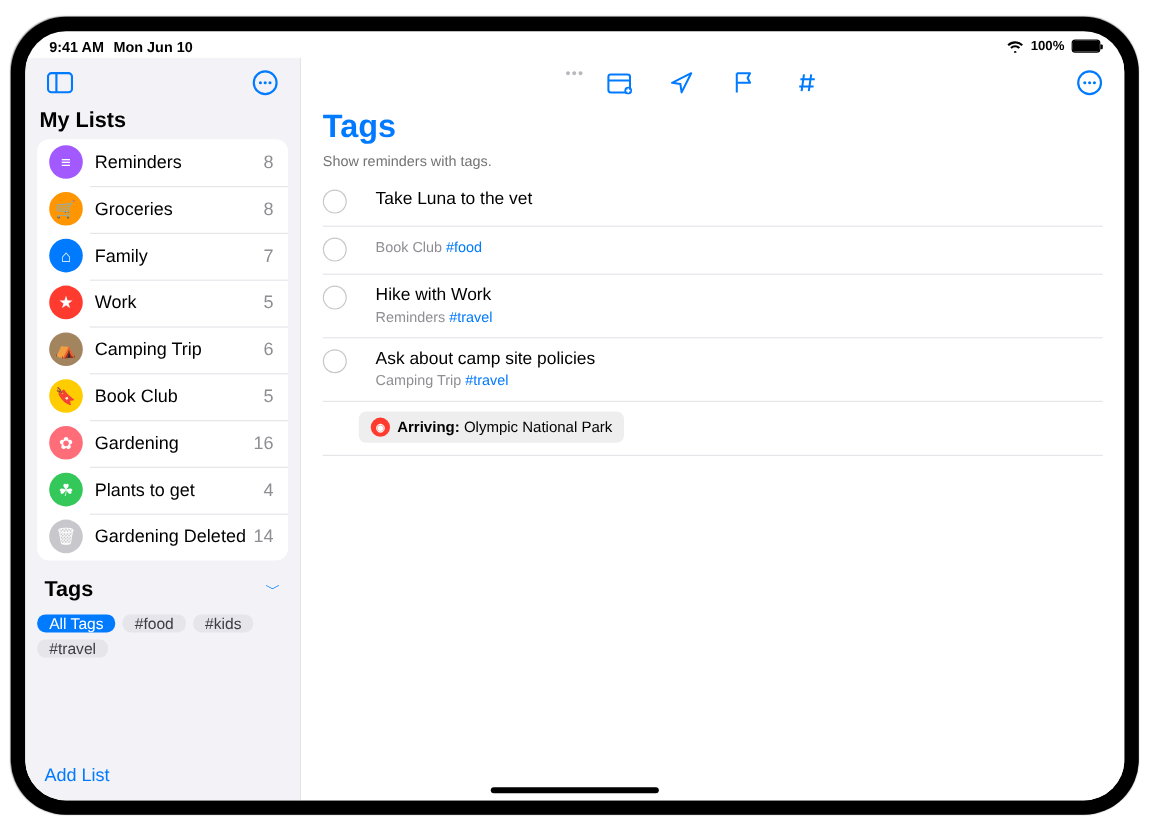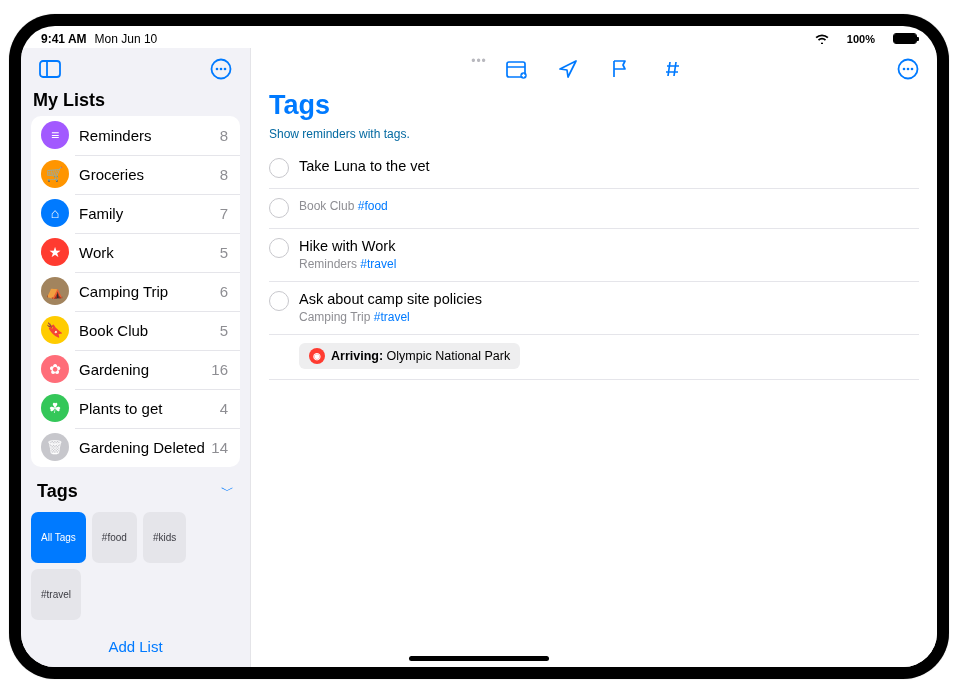--- a/index.html
+++ b/index.html
@@ -1,72 +1,72 @@
 <!DOCTYPE html>
 <html><head>
 <meta charset="utf-8">
 <style>
 * { margin: 0; padding: 0; box-sizing: border-box; font-family: -apple-system, BlinkMacSystemFont, "Helvetica Neue", sans-serif; -webkit-font-smoothing: antialiased; }
 body { background: #fff; width: 958px; height: 692px; display: flex; justify-content: center; align-items: center; }
 .device-frame { width: 940px; height: 665px; background: #000; border-radius: 46px; padding: 12px; position: relative; box-shadow: 0 0 1px rgba(0,0,0,.4); }
 .screen { width: 100%; height: 100%; background: #fff; border-radius: 34px; overflow: hidden; display: flex; flex-direction: column; position: relative; }
 .status-bar { height: 22px; display: flex; align-items: center; justify-content: space-between; padding: 4px 20px 0; font-size: 12px; font-weight: 600; color: #000; }
 .status-left { display: flex; gap: 8px; align-items: center; }
-.status-right { display: flex; gap: 18px; align-items: center; font-size: 11px; }
+.status-right { display: flex; gap: 6px; align-items: center; font-size: 11px; }
 .battery-icon { width: 24px; height: 11px; border: 1px solid #000; border-radius: 3px; position: relative; }
 .battery-icon::after { content: ""; position: absolute; right: -3px; top: 3px; width: 2px; height: 4px; background: #000; border-radius: 0 1px 1px 0; }
 .battery-fill { background:#000; width: 100%; height: 100%; border-radius: 1.5px; }
 .wifi-svg { width: 14px; height: 11px; }
 .grab-dots { position: absolute; top: 28px; left: 50%; transform: translateX(-50%); color: #b8b8be; font-size: 12px; letter-spacing: 1px; }
 .content { flex: 1; display: flex; overflow: hidden; }
 .sidebar { width: 230px; background: #f2f2f7; display: flex; flex-direction: column; border-right: 0.5px solid #e4e4e8; }
 .sidebar-top { height: 42px; display: flex; align-items: center; justify-content: space-between; padding: 0 14px; }
 .icon-btn { width: 30px; height: 30px; display: flex; align-items: center; justify-content: center; color: #007aff; cursor: pointer; }
 .section-title { font-size: 18px; font-weight: 700; padding: 0 12px 5px; }
 .lists { background: #fff; border-radius: 10px; margin: 0 10px; overflow: hidden; }
 .list-row { display: flex; align-items: center; height: 39px; padding: 0 12px 0 10px; cursor: pointer; position: relative; }
 .list-row + .list-row::before { content: ""; position: absolute; left: 44px; right: 0; top: 0; height: 0.5px; background: #e5e5ea; }
 .list-icon { width: 28px; height: 28px; border-radius: 50%; display: flex; align-items: center; justify-content: center; margin-right: 10px; color: #fff; flex-shrink: 0; font-size: 14px; }
 .list-name { flex: 1; font-size: 15px; color: #000; }
 .list-count { font-size: 15px; color: #8e8e93; }
 .tags-header { display: flex; align-items: center; justify-content: space-between; padding: 14px 16px 4px; }
 .tags-header .title { font-size: 18px; font-weight: 700; }
 .chev-down { color: #007aff; font-size: 13px; }
 .tag-cloud { padding: 6px 10px; display: flex; flex-wrap: wrap; gap: 6px; }
-.tag-pill { background: #e5e5ea; color: #3c3c43; border-radius: 7px; padding: 20px 10px; font-size: 10px; cursor: pointer; }
+.tag-pill { background: #e5e5ea; color: #3c3c43; border-radius: 7px; padding: 0 10px; font-size: 13px; cursor: pointer; }
 .tag-pill.active { background: #007aff; color: #fff; }
-.add-list { text-align: center; color: #007aff; font-size: 15px; padding: 12px 16px; font-weight: 400; margin-top: auto; cursor: pointer; }
+.add-list { text-align: left; color: #007aff; font-size: 15px; padding: 12px 16px; font-weight: 400; margin-top: auto; cursor: pointer; }
 .sidebar-body { flex: 1; overflow: auto; }
 .main { flex: 1; display: flex; flex-direction: column; background: #fff; }
 .main-top { height: 42px; display: flex; align-items: center; justify-content: center; gap: 26px; padding: 0 14px; position: relative; }
 .main-top .right { position: absolute; right: 14px; }
 .toolbar-icon { color: #007aff; cursor: pointer; display: flex; align-items: center; justify-content: center; width: 26px; height: 26px; }
 .page-title { font-size: 27px; font-weight: 700; color: #007aff; padding: 0 18px 2px; }
-.subtitle { font-size: 12px; color: #0369a1; padding: 4px 18px 8px; }
+.subtitle { font-size: 12px; color: #737373; padding: 4px 18px 8px; }
 .reminders-list { padding: 0 18px; }
-.reminder { display: flex; padding: 8px 0 10px; border-bottom: 0.5px solid #e5e5ea; gap: 10px; }
+.reminder { display: flex; padding: 8px 0 10px; border-bottom: 0.5px solid #e5e5ea; gap: 24px; }
 .check { width: 20px; height: 20px; border: 1.5px solid #c7c7cc; border-radius: 50%; flex-shrink: 0; margin-top: 1px; cursor: pointer; }
 .reminder-body { flex: 1; }
 .reminder-title { font-size: 14.5px; color: #000; line-height: 1.25; }
 .reminder-meta { font-size: 12px; color: #8e8e93; margin-top: 2px; }
 .meta-tag { color: #007aff; }
 .priority { color: #ff3b30; font-weight: 600; margin-right: 2px; }
 .location-pill { display: inline-flex; align-items: center; gap: 6px; background: #eeeeef; border-radius: 6px; padding: 5px 10px; margin: 8px 0 0 30px; font-size: 12.5px; color: #000; }
 .loc-dot { width: 16px; height: 16px; background: #ff3b30; border-radius: 50%; display: flex; align-items: center; justify-content: center; color:#fff; font-size: 9px; font-weight: 700; }
 .home-indicator { position: absolute; bottom: 6px; left: 50%; transform: translateX(-50%); width: 140px; height: 5px; background: #000; border-radius: 3px; }
 </style>
 </head>
 <body>
 
 <div class="device-frame">
   <div class="screen">
     <div class="status-bar">
       <div class="status-left">
         <span>9:41 AM</span>
-        <span style="font-weight:400">Mon Jun 10</span>
+        <span style="font-weight:700">Mon Jun 10</span>
       </div>
       <div class="status-right">
         <svg class="wifi-svg" viewBox="0 0 16 12">
             <path d="M8 10.5a1.2 1.2 0 100 2.4 1.2 1.2 0 000-2.4zM3.3 7.1a6.6 6.6 0 019.4 0l-1.4 1.4a4.6 4.6 0 00-6.6 0zM.6 4.4a10.5 10.5 0 0114.8 0l-1.4 1.4a8.5 8.5 0 00-12 0z" fill="#000"></path>
           </svg>
         <span>100%</span>
         <div class="battery-icon">
             <div class="battery-fill"></div>
           </div>
       </div>

